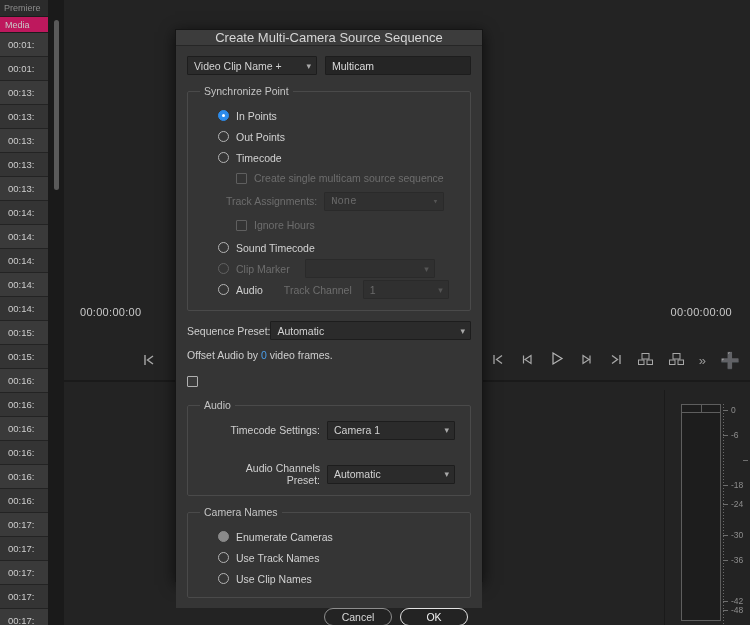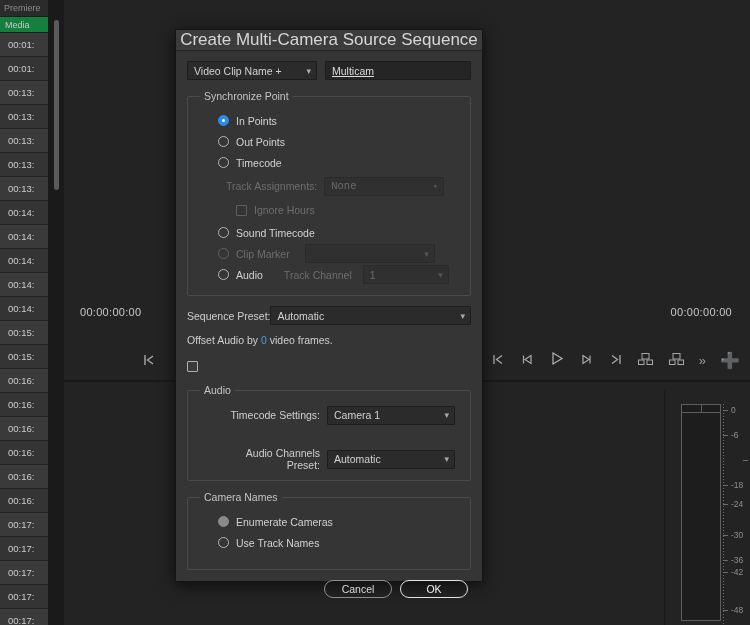--- a/index.html
+++ b/index.html
@@ -15,21 +15,21 @@
   .left-panel {
     position: absolute; left: 0; top: 0; width: 48px; height: 625px;
     background: #2b2b2b; overflow: hidden;
   }
   .lp-tabbar {
     height: 16px; background: #2b2b2b; color: #8b8b8b;
     font-size: 9px; line-height: 16px; padding-left: 4px;
     overflow: hidden; white-space: nowrap;
   }
   .lp-colhead {
-    height: 17px; background: #15803d; color: #c9c9c9;
+    height: 17px; background: #be185d; color: #c9c9c9;
     font-size: 9px; line-height: 17px; padding-left: 5px;
     border-top: 1px solid #1c1c1c; border-bottom: 1px solid #1c1c1c;
     overflow: hidden; white-space: nowrap;
   }
   .lp-rows { }
   .lp-row {
     height: 24px; line-height: 24px;
     color: #cdcdcd; font-size: 9.5px;
     padding-left: 8px;
     border-bottom: 1px solid #232323;
@@ -145,21 +145,21 @@
     position: absolute; left: 175px; top: 29px;
     width: 308px; height: 553px;
     background: #353535;
     border: 1px solid #151515;
     box-shadow: 0 3px 14px rgba(0,0,0,.65);
     display: flex; flex-direction: column;
   }
   .dlg-title {
     height: 21px; background: #3c3c3c;
     border-bottom: 1px solid #262626;
-    color: #d6d6d6; font-size: 17px;
+    color: #d6d6d6; font-size: 13px;
     display: flex; align-items: center; justify-content: center;
   }
   .dlg-body {
     flex: 1; padding: 10px 11px 0 11px;
     background: #353535;
     position: relative;
   }
 
   .row-top { display: flex; gap: 8px; margin-bottom: 10px; }
   .select {
@@ -171,21 +171,21 @@
   .select .chev {
     position: absolute; right: 5px; top: 50%; transform: translateY(-50%);
     color: #a9a9a9; font-size: 9px;
   }
   .select.disabled { color: #6a6a6a; background: #303030; border-color: #2a2a2a; }
   .select.disabled .chev { color: #555; }
   #name-select { width: 130px; }
   .textfield {
     flex: 1; background: #252525; border: 1px solid #1d1d1d;
     height: 19px; color: #dcdcdc; font-size: 10.5px;
-    display: flex; align-items: center; padding: 0 6px; border-radius: 1px; text-decoration: underline;
+    display: flex; align-items: center; padding: 0 6px; border-radius: 1px;
   }
 
   fieldset.group {
     border: 1px solid #4a4a4a; border-radius: 2px;
     padding: 8px 10px 10px 10px; margin: 0 0 10px 0;
   }
   fieldset.group legend {
     color: #c4c4c4; font-size: 10.5px; padding: 0 4px; margin-left: 2px;
   }
 
@@ -389,21 +389,21 @@
       </div>
       <div class="meter-scale" id="meter-scale">
         <div class="mdots"></div>
       <div class="mtick" style="top: 1px;"><i></i><span>0</span></div>
           <div class="mtick" style="top: 26px;"><i></i><span>-6</span></div>
           <div class="mtick" style="top: 51px; margin-left: 20px;"><i></i><span>-12</span></div>
           <div class="mtick" style="top: 76px;"><i></i><span>-18</span></div>
           <div class="mtick" style="top: 95px;"><i></i><span>-24</span></div>
           <div class="mtick" style="top: 126px;"><i></i><span>-30</span></div>
           <div class="mtick" style="top: 151px;"><i></i><span>-36</span></div>
-          <div class="mtick" style="top: 163px;"><i></i><span>-42</span></div>
+          <div class="mtick" style="top: 192px;"><i></i><span>-42</span></div>
           <div class="mtick" style="top: 201px;"><i></i><span>-48</span></div>
         </div>
     </div>
   </div>
 
   <div class="overlay">
     <div class="dialog">
 
       <div class="dlg-title">Create Multi-Camera Source Sequence</div>
 
@@ -428,20 +428,24 @@
           <div class="radio-row indent1">
             <span class="radio"></span>
             <span class="rlabel">Out Points</span>
           </div>
 
           <div class="radio-row indent1">
             <span class="radio"></span>
             <span class="rlabel">Timecode</span>
           </div>
 
+          <div class="check-row indent2">
+            <span class="checkbox dim"></span>
+            <span class="clabel dim">Create single multicam source sequence</span>
+          </div>
 
           <div class="field-row indent2" style="margin-top:2px;">
             <span class="flabel dim">Track Assignments:</span>
             <div class="select disabled" style="width:120px;font-family:Liberation Mono, monospace;">
               <span>None</span>
               <span class="chev">▾</span>
             </div>
           </div>
 
           <div class="check-row indent2" style="margin-top:3px;">
@@ -503,29 +507,33 @@
           </div>
           <div class="field-row" style="justify-content:flex-start;margin-left:18px;margin-top:22px;">
             <span class="flabel" style="width:104px;text-align:right;">Audio Channels Preset:</span>
             <div class="select" style="width:128px;">
               <span>Automatic</span>
               <span class="chev">▾</span>
             </div>
           </div>
         </fieldset>
 
-        <fieldset class="group" style="padding-bottom:16px;">
+        <fieldset class="group" style="padding-bottom:8px;">
           <legend>Camera Names</legend>
           <div class="radio-row indent1">
             <span class="radio on-grey"></span>
             <span class="rlabel">Enumerate Cameras</span>
           </div>
           <div class="radio-row indent1">
             <span class="radio"></span>
             <span class="rlabel">Use Track Names</span>
+          </div>
+          <div class="radio-row indent1">
+            <span class="radio"></span>
+            <span class="rlabel">Use Clip Names</span>
           </div>
         </fieldset>
       </div>
 
       <div class="buttons">
         <div class="btn">Cancel</div>
         <div class="btn primary">OK</div>
       </div>
 
     </div>

